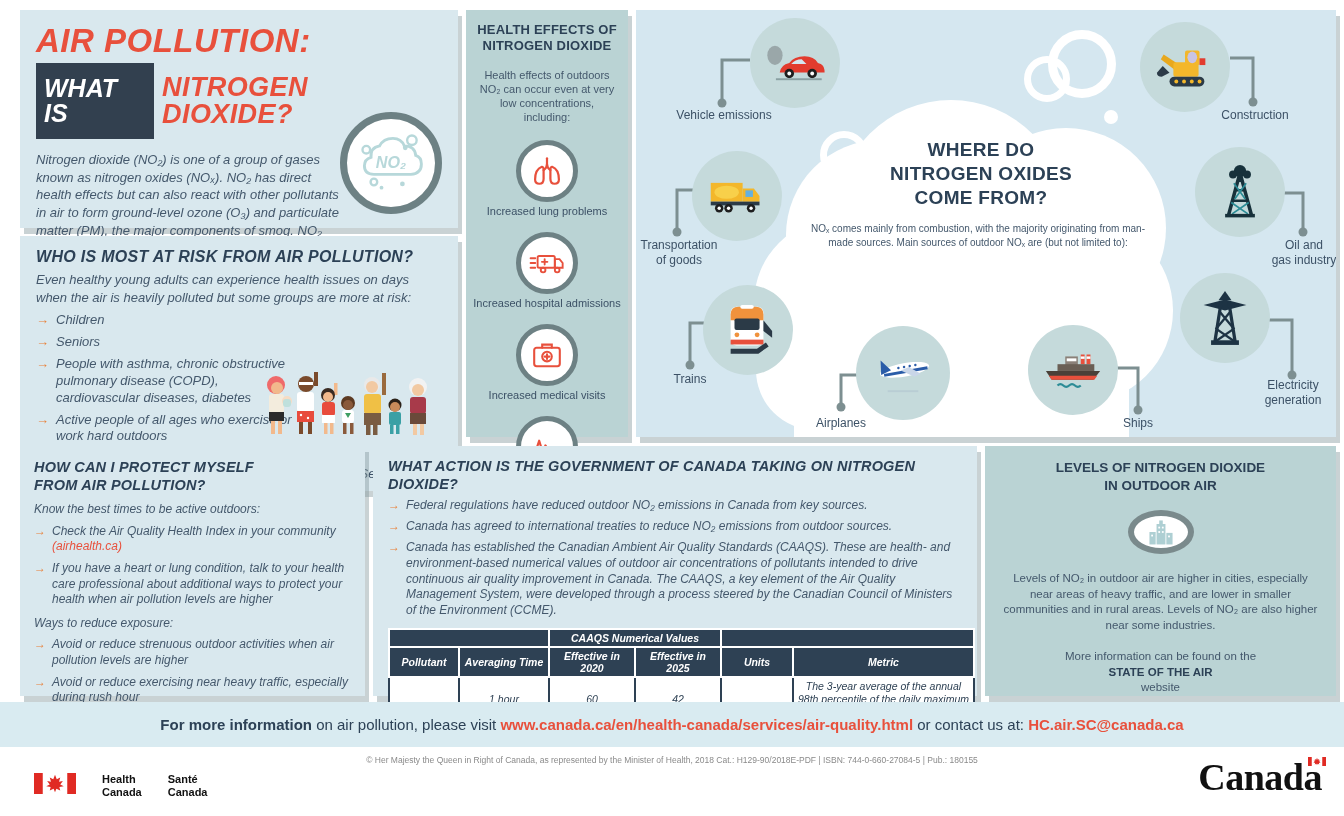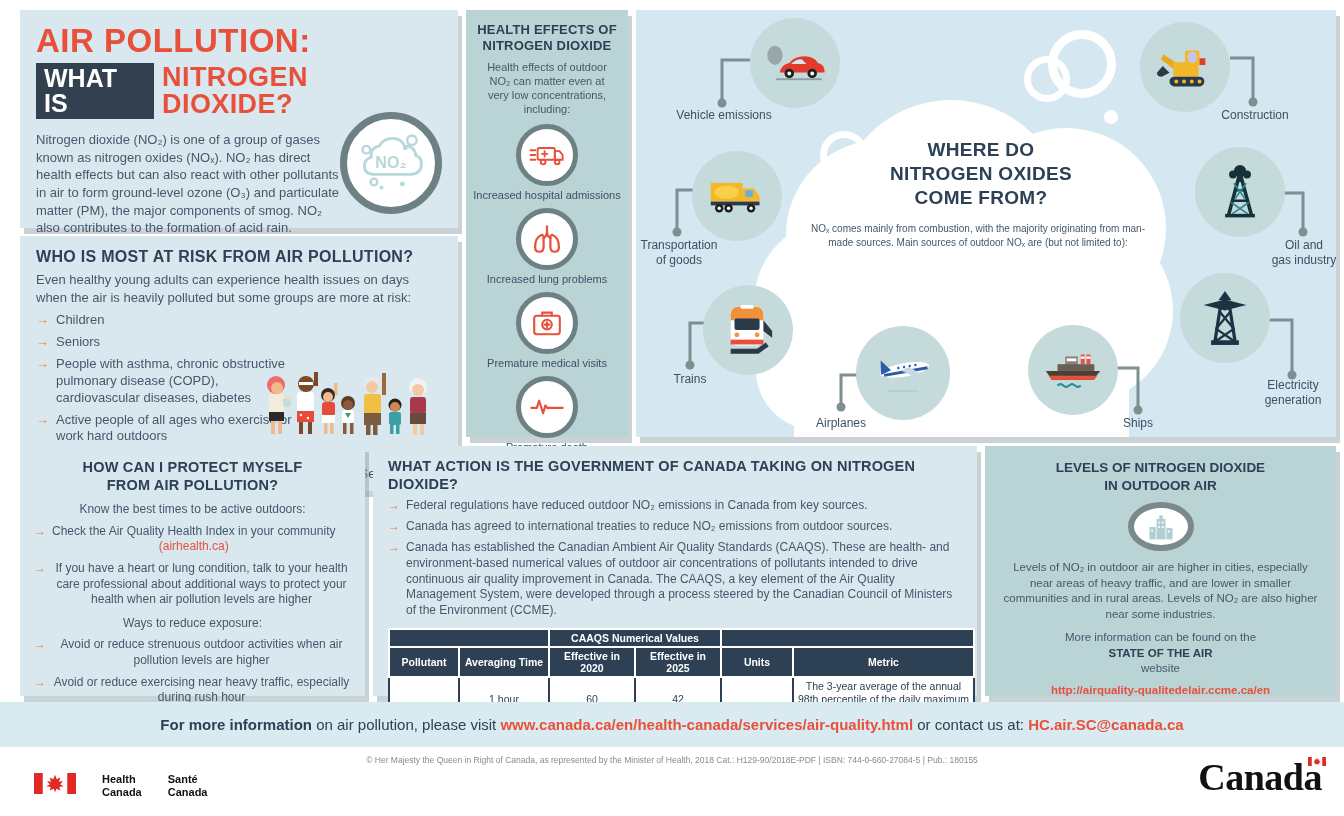--- a/index.html
+++ b/index.html
@@ -1,27 +1,27 @@
 <!DOCTYPE html>
 <html><head>
 <meta charset="utf-8">
 <style>
   html,body{margin:0;padding:0;}
   body{width:1344px;height:816px;background:#ffffff;position:relative;overflow:hidden;
        font-family:"Liberation Sans","DejaVu Sans",sans-serif;color:#44586c;}
   .panel{position:absolute;box-shadow:4px 6px 0 rgba(136,156,160,.45);}
-  .lightblue{background:#d9e8ee;}
-  .teal{background:#bad3d4;}
+  .lightblue{background:#d9e8ee;font-style:italic;}
+  .teal{background:#bad3d4;gap:8px;}
   .pre{white-space:pre-line;}
   
   #intro{left:20px;top:10px;width:438px;height:218px;padding:0;}
   #intro .inner{padding:14px 16px;}
   .title1{color:#e8503c;font-size:33px;font-weight:bold;letter-spacing:.5px;line-height:1;}
   .titlerow{margin-top:6px;display:flex;align-items:center;gap:8px;}
-  .badge{background:#32404f;color:#fff;font-size:25px;font-weight:bold;padding:3px 8px;line-height:1;}
+  .badge{background:#32404f;color:#fff;font-size:25px;font-weight:bold;padding:13px 8px;line-height:1;}
   .title2{color:#e8503c;font-size:27px;font-weight:bold;letter-spacing:.4px;line-height:1;}
   .introp{margin-top:12px;width:308px;font-size:13px;line-height:1.36;color:#44586c;}
   .no2circle{position:absolute;right:16px;top:102px;width:88px;height:88px;border-radius:50%;
              border:7px solid #6d8184;background:#fff;display:flex;align-items:center;justify-content:center;}
   
   #risk{left:20px;top:236px;width:438px;height:255px;}
   #risk .inner{padding:12px 16px;}
   .sechead{color:#2c4156;font-size:16px;font-weight:bold;letter-spacing:.3px;}
   .riskp{margin-top:5px;font-size:13px;line-height:1.35;}
   .blist{margin-top:6px;}
@@ -42,21 +42,21 @@
   .blob{position:absolute;background:#fff;border-radius:50%;}
   .cloudrect{position:absolute;background:#fff;border-radius:60px 60px 0 0;}
   .ring{position:absolute;border-radius:50%;border-style:solid;border-color:#fff;background:transparent;}
   .srchead{position:absolute;left:195px;top:128px;width:300px;text-align:center;color:#2c4156;
            font-size:19px;font-weight:bold;line-height:1.25;letter-spacing:.3px;}
   .srctext{position:absolute;left:172px;top:212px;width:340px;text-align:center;font-size:10px;line-height:1.4;color:#44586c;}
   .src-circle{position:absolute;border-radius:50%;background:#c5dadb;display:flex;align-items:center;justify-content:center;}
   .src-label{position:absolute;color:#3c5166;font-size:12px;text-align:center;line-height:1.25;}
   
   #protect{left:20px;top:446px;width:345px;height:250px;}
-  #protect .inner{padding:12px 14px;text-align:center;}
+  #protect .inner{padding:12px 14px;}
   .sechead2{color:#2c4156;font-size:14.5px;font-weight:bold;line-height:1.25;letter-spacing:.2px;}
   .pp{margin-top:8px;font-size:12px;line-height:1.3;}
   .bitem2{display:flex;gap:6px;font-size:12px;line-height:1.3;margin-top:6px;}
   .redlink{color:#e8503c;text-decoration:none;}
   
   #action{left:373px;top:446px;width:604px;height:250px;}
   #action .inner{padding:11px 15px;}
   .bitem3{display:flex;gap:6px;font-size:12px;line-height:1.32;margin-top:5px;}
   table.caaqs{border-collapse:collapse;table-layout:fixed;width:585px;margin-top:9px;}
   table.caaqs th{background:#2e4154;color:#fff;font-size:10.5px;font-weight:bold;border:2px solid #fff;padding:2px 3px;}
@@ -194,59 +194,59 @@
       <rect x="153" y="53" width="4" height="11" fill="#f2c9a2"></rect>
         <rect x="160" y="53" width="4" height="11" fill="#f2c9a2"></rect>
     </svg>
   </div>
   <div class="peoplecap">Children / Seniors</div>
 </div>
 
 <div class="panel teal" id="health">
   <div class="hhead pre">HEALTH EFFECTS OF
 NITROGEN DIOXIDE</div>
-  <div class="hsub">Health effects of outdoor NO₂ can matter even at very low concentrations, including:</div>
+  <div class="hsub">Health effects of outdoors NO₂ can occur even at very low concentrations, including:</div>
+
+  <div class="hitem">
+    <div class="hcircle">
+      <svg width="34" height="34" viewBox="0 0 40 40" fill="none" stroke="#e8503c" stroke-width="2.6" stroke-linecap="round">
+        <path d="M20 5 v7"></path>
+          <path d="M20 12 q0 4 -4 7"></path>
+          <path d="M20 12 q0 4 4 7"></path>
+        <path d="M14 15 q-8 3 -8 15 q0 5 5 5 q5 0 5 -6 v-10 q0 -4 -2 -4 z"></path>
+        <path d="M26 15 q8 3 8 15 q0 5 -5 5 q-5 0 -5 -6 v-10 q0 -4 2 -4 z"></path>
+      </svg>
+    </div>
+    <div class="hcap">Increased lung problems</div>
+  </div>
 
   <div class="hitem">
     <div class="hcircle">
       <svg width="36" height="28" viewBox="0 0 46 32" fill="none" stroke="#e8503c" stroke-width="2.4" stroke-linecap="round">
         <path d="M2 10 h6 M2 16 h6 M2 22 h6"></path>
         <rect x="11" y="7" width="22" height="15" rx="2"></rect>
         <path d="M33 11 h6 l4 5 v6 h-10 z"></path>
         <path d="M20 11 v7 M16.5 14.5 h7"></path>
         <circle cx="18" cy="25" r="3"></circle>
           <circle cx="36" cy="25" r="3"></circle>
       </svg>
     </div>
     <div class="hcap">Increased hospital admissions</div>
   </div>
 
   <div class="hitem">
     <div class="hcircle">
-      <svg width="34" height="34" viewBox="0 0 40 40" fill="none" stroke="#e8503c" stroke-width="2.6" stroke-linecap="round">
-        <path d="M20 5 v7"></path>
-          <path d="M20 12 q0 4 -4 7"></path>
-          <path d="M20 12 q0 4 4 7"></path>
-        <path d="M14 15 q-8 3 -8 15 q0 5 5 5 q5 0 5 -6 v-10 q0 -4 -2 -4 z"></path>
-        <path d="M26 15 q8 3 8 15 q0 5 -5 5 q-5 0 -5 -6 v-10 q0 -4 2 -4 z"></path>
-      </svg>
-    </div>
-    <div class="hcap">Increased lung problems</div>
-  </div>
-
-  <div class="hitem">
-    <div class="hcircle">
       <svg width="32" height="28" viewBox="0 0 40 34" fill="none" stroke="#e8503c" stroke-width="2.6" stroke-linecap="round">
         <path d="M14 8 v-4 h12 v4"></path>
         <rect x="4" y="8" width="32" height="23" rx="3"></rect>
         <circle cx="20" cy="19" r="6"></circle>
         <path d="M20 16 v6 M17 19 h6"></path>
       </svg>
     </div>
-    <div class="hcap">Premature medical visits</div>
+    <div class="hcap">Increased medical visits</div>
   </div>
 
   <div class="hitem">
     <div class="hcircle">
       <svg width="36" height="22" viewBox="0 0 46 24" fill="none" stroke="#e8503c" stroke-width="2.8" stroke-linecap="round" stroke-linejoin="round">
         <path d="M3 13 h7 l3 -9 5 16 3 -10 2 3 h20"></path>
       </svg>
     </div>
     <div class="hcap">Premature death</div>
   </div>

